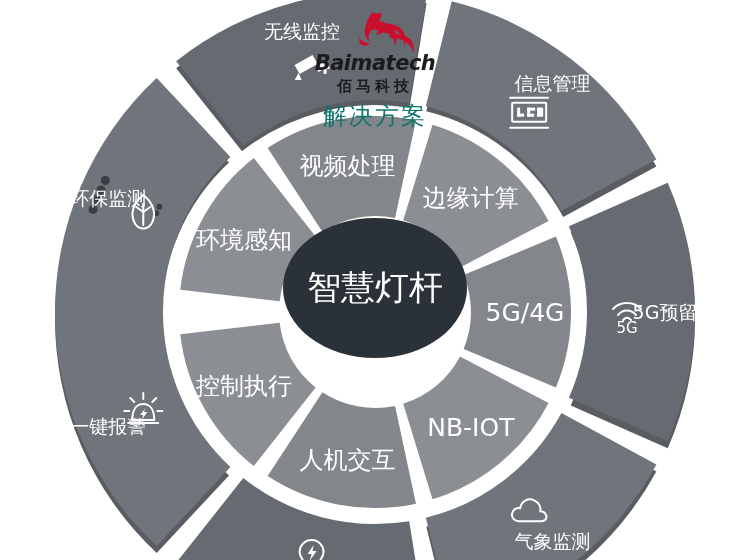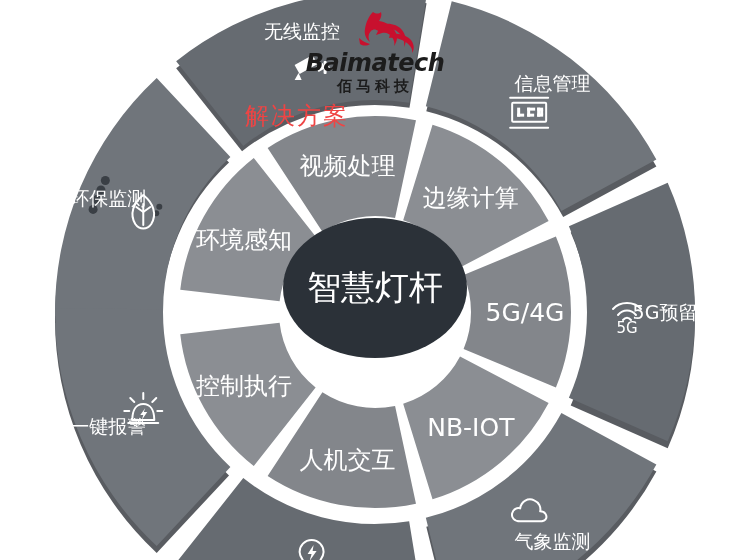--- a/index.html
+++ b/index.html
@@ -4,26 +4,26 @@
 <style>
   html,body{margin:0;padding:0;background:#ffffff;}
   body{width:750px;height:560px;overflow:hidden;
        font-family:"Liberation Sans","DejaVu Sans",sans-serif;}
   #stage{position:relative;width:750px;height:560px;background:#fff;}
   #wheel{position:absolute;left:0;top:0;width:750px;height:560px;}
   .logo-wrap{position:absolute;left:0;top:8px;width:750px;text-align:center;
              pointer-events:none;}
   .logo-horse{display:block;margin:0 auto;}
   .logo-en{font-family:"DejaVu Sans","Liberation Sans",sans-serif;
-           font-weight:bold;font-style:italic;font-size:24px;color:#1c1c1c;
+           font-weight:bold;font-style:italic;font-size:21px;color:#1c1c1c;
            letter-spacing:-0.5px;line-height:26px;margin-top:-4px;}
   .logo-cn{font-family:"DejaVu Sans","Liberation Sans",sans-serif;
            font-weight:bold;font-size:15px;color:#1c1c1c;letter-spacing:4px;
            line-height:18px;margin-top:1px;}
-  .arc-label{position:absolute;color:#ef4444;text-align:left;width:260px;
+  .arc-label{position:absolute;color:#0f766e;text-align:center;width:260px;
              font-family:"DejaVu Sans","Liberation Sans",sans-serif;}
   #arcLabelSolution{left:245px;top:100px;font-size:24px;letter-spacing:2px;}
   #arcLabelTech{left:245px;top:155px;font-size:22px;letter-spacing:2px;}
 </style>
 </head>
 <body>
 
 <div id="stage">
 
   <svg id="wheel" viewBox="0 0 750 560">

